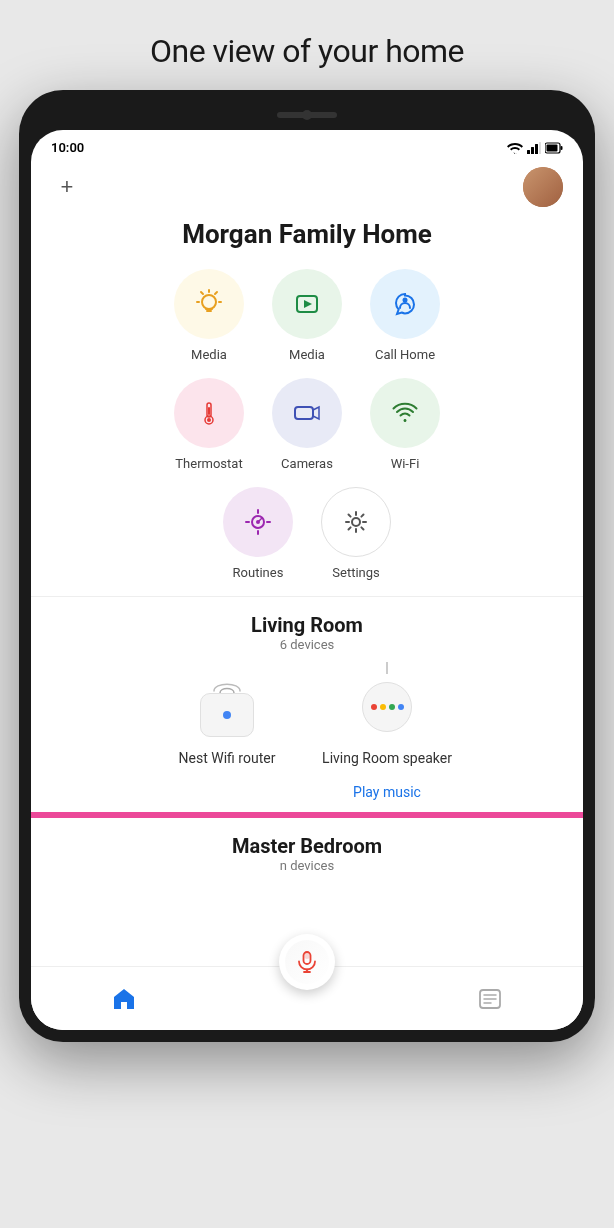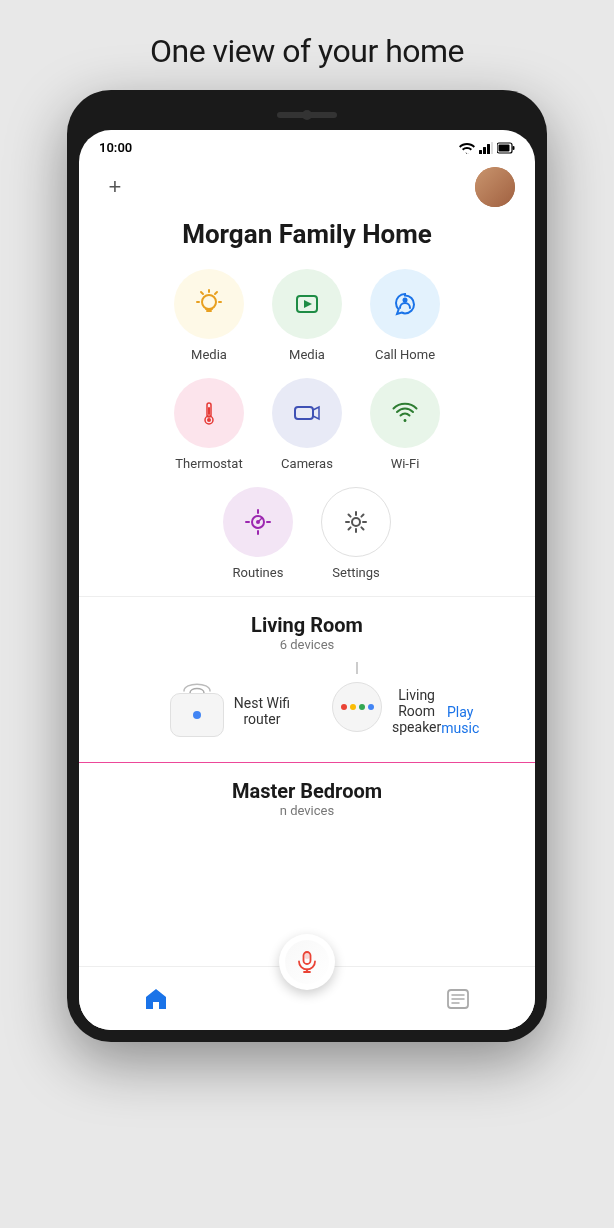--- a/index.html
+++ b/index.html
@@ -16,21 +16,21 @@
     .page-title {
       font-size: 32px;
       font-weight: 400;
       color: #1a1a1a;
       text-align: center;
       padding: 32px 20px 20px;
       letter-spacing: -0.5px;
     }
 
     .phone-wrapper {
-      width: 480px;
+      width: 576px;
       background: #1a1a1a;
       border-radius: 44px;
       padding: 12px;
       box-shadow: 0 20px 60px rgba(0,0,0,0.4);
       position: relative;
     }
 
     .phone-notch-area {
       display: flex;
       justify-content: center;
@@ -203,21 +203,21 @@
 
     .devices-row {
       display: flex;
       justify-content: center;
       gap: 30px;
       margin-bottom: 12px;
     }
 
     .device-item {
       display: flex;
-      flex-direction: row;
+      flex-direction: column;
       align-items: center;
       width: 130px;
       cursor: pointer;
     }
 
     .device-icon-box {
       width: 80px;
       height: 70px;
       display: flex;
       align-items: center;
@@ -298,21 +298,21 @@
     }
 
     .speaker-dot {
       width: 6px;
       height: 6px;
       border-radius: 50%;
     }
 
     .next-room-section {
       padding: 0 20px;
-      border-top: 1px solid #ec4899;
+      border-top: 6px solid #ec4899;
     }
 
     .next-room-partial {
       padding-top: 16px;
     }
 
     .next-room-count {
       font-size: 13px;
       color: #777;
       text-align: center;

